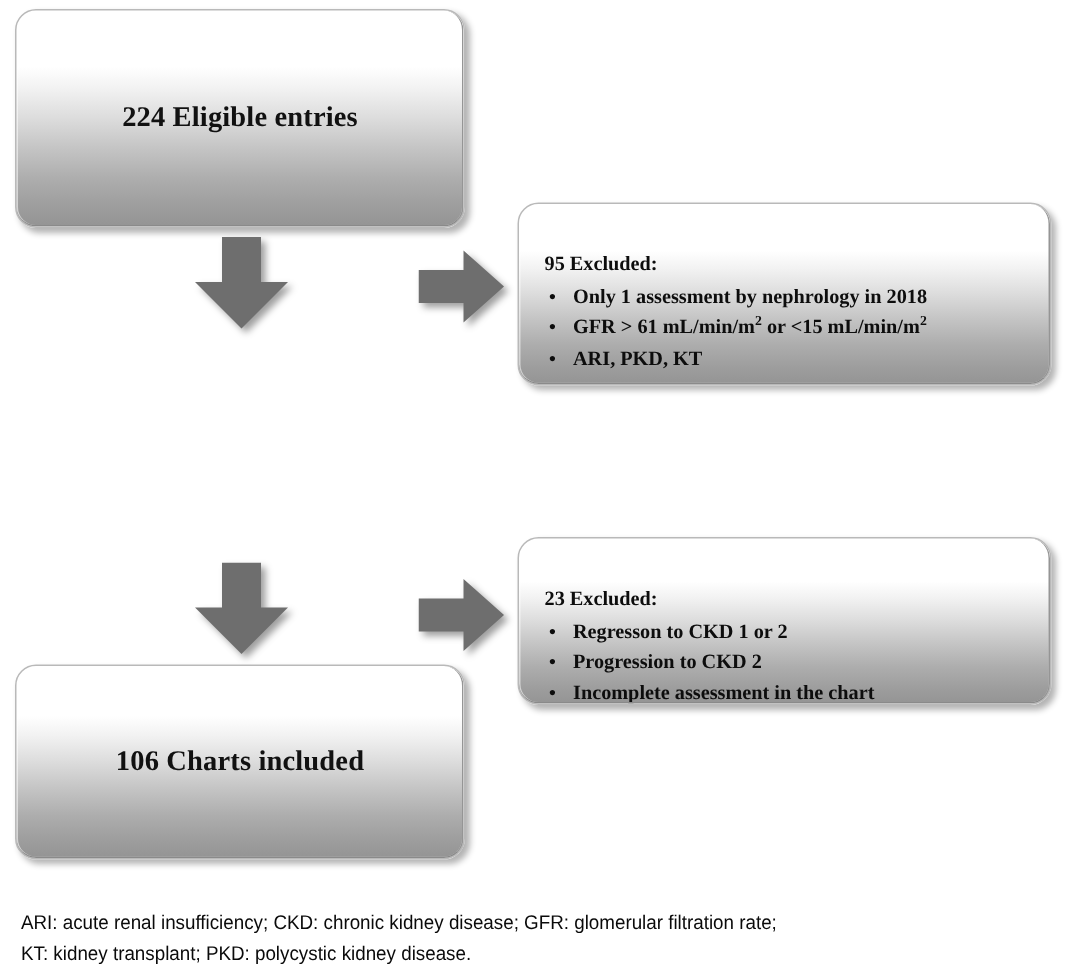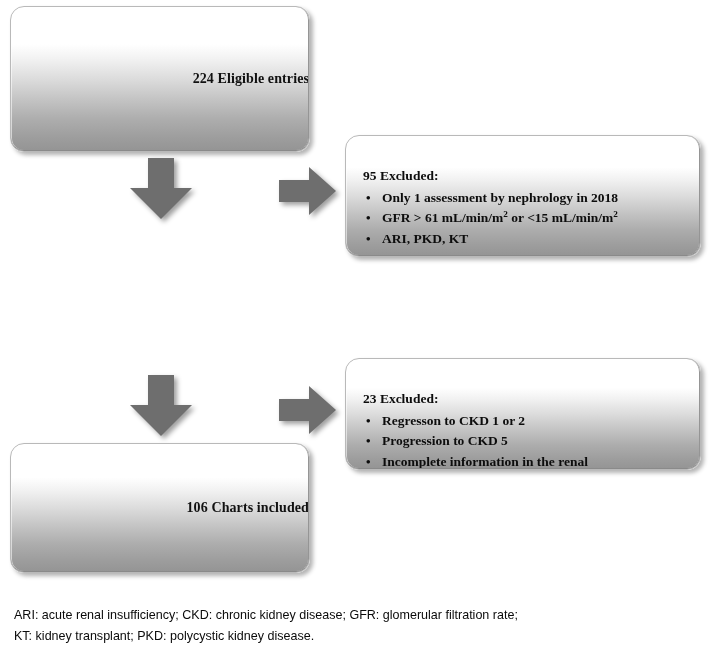--- a/index.html
+++ b/index.html
@@ -53,24 +53,24 @@
     border-right: 1px solid #959595;
     pointer-events: none;
   }
 
   .node-label {
     position: absolute;
     left: 0;
     right: 0;
     top: 50%;
     transform: translateY(-50%);
-    text-align: right;
+    text-align: center;
     font-family: "Liberation Serif", serif;
     font-weight: bold;
-    font-size: 14px;
+    font-size: 19px;
     color: #111111;
     letter-spacing: 0.1px;
   }
 
   
   #box-eligible  { left: 10px;  top: 6px;   width: 300px; height: 146px; }
   #box-assessed  { left: 10px;  top: 225px; width: 300px; height: 130px; }
   #box-included  { left: 10px;  top: 443px; width: 300px; height: 130px; }
 
   
@@ -203,25 +203,25 @@
   <div class="node-box" id="box-excl-2">
     <div class="excl-body">
       <span class="excl-title">23 Excluded:</span>
       <ul class="excl-list">
         <li>
           <span class="bullet-dot">•</span>
           <span>Regresson to CKD 1 or 2</span>
         </li>
         <li>
           <span class="bullet-dot">•</span>
-          <span>Progression to CKD 5</span>
-        </li>
-        <li>
-          <span class="bullet-dot">•</span>
-          <span>Incomplete information in the renal</span>
+          <span>Progression to CKD 2</span>
+        </li>
+        <li>
+          <span class="bullet-dot">•</span>
+          <span>Incomplete assessment in the chart</span>
         </li>
       </ul>
     </div>
   </div>
 
   <div class="node-box" id="box-included">
     <div class="node-label">106 Charts included</div>
   </div>
 
   <div class="footnote">

